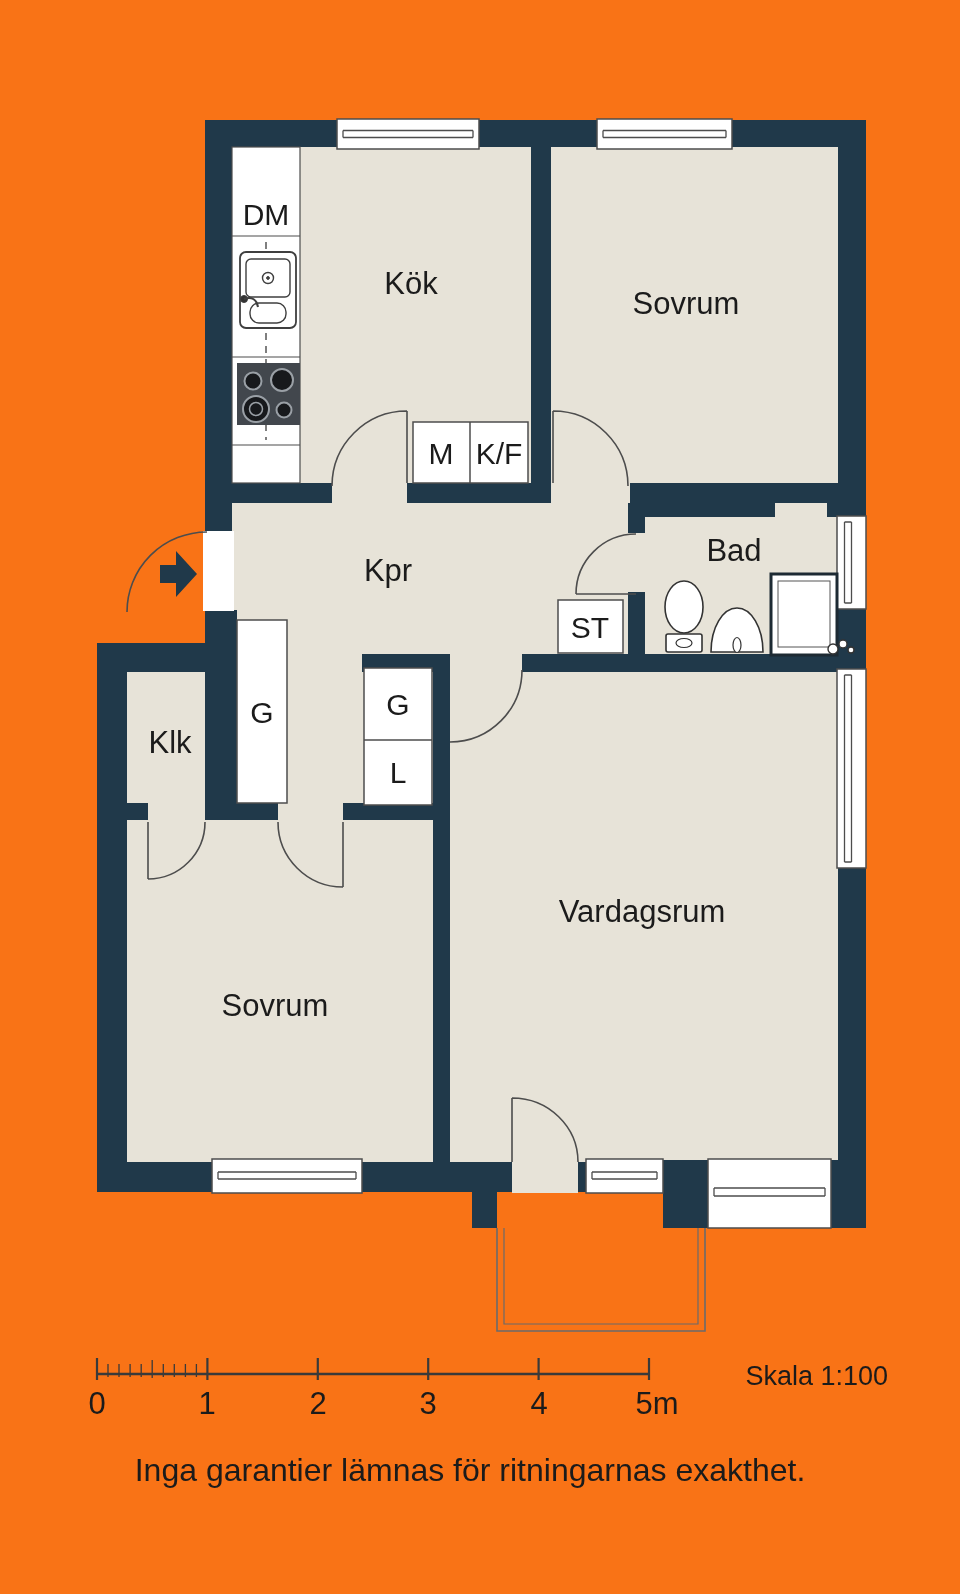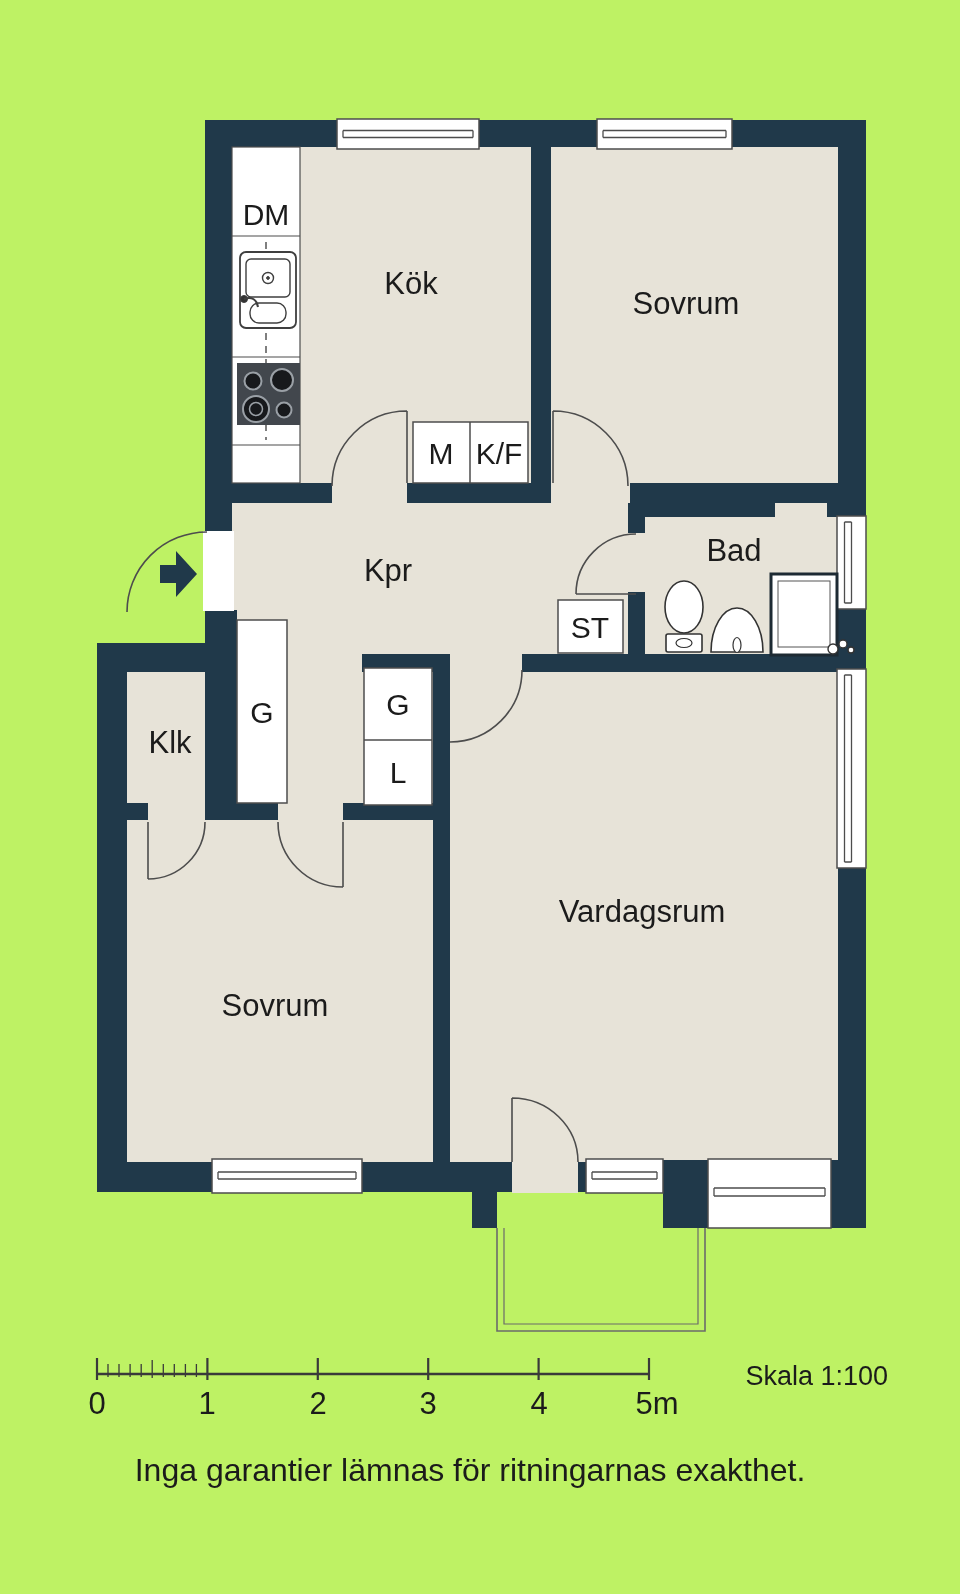--- a/index.html
+++ b/index.html
@@ -1,16 +1,16 @@
 <!DOCTYPE html>
 <html><head>
 <meta charset="utf-8">
 <style>
   html,body{margin:0;padding:0;background:#fff;}
-  #stage{position:relative;width:960px;height:1594px;background:#bef264;font-family:"Liberation Sans",sans-serif;}
+  #stage{position:relative;width:960px;height:1594px;background:#f97316;font-family:"Liberation Sans",sans-serif;}
   svg{display:block;}
   text{font-family:"Liberation Sans",sans-serif;fill:#1b1b1b;}
   .room-label{font-size:31px;text-anchor:middle;}
   .small-label{font-size:30px;text-anchor:middle;}
   .tick-label{font-size:31px;text-anchor:middle;}
   .skala{font-size:27px;text-anchor:end;}
   .disclaimer{font-size:32px;text-anchor:middle;}
 </style>
 </head>
 <body>

